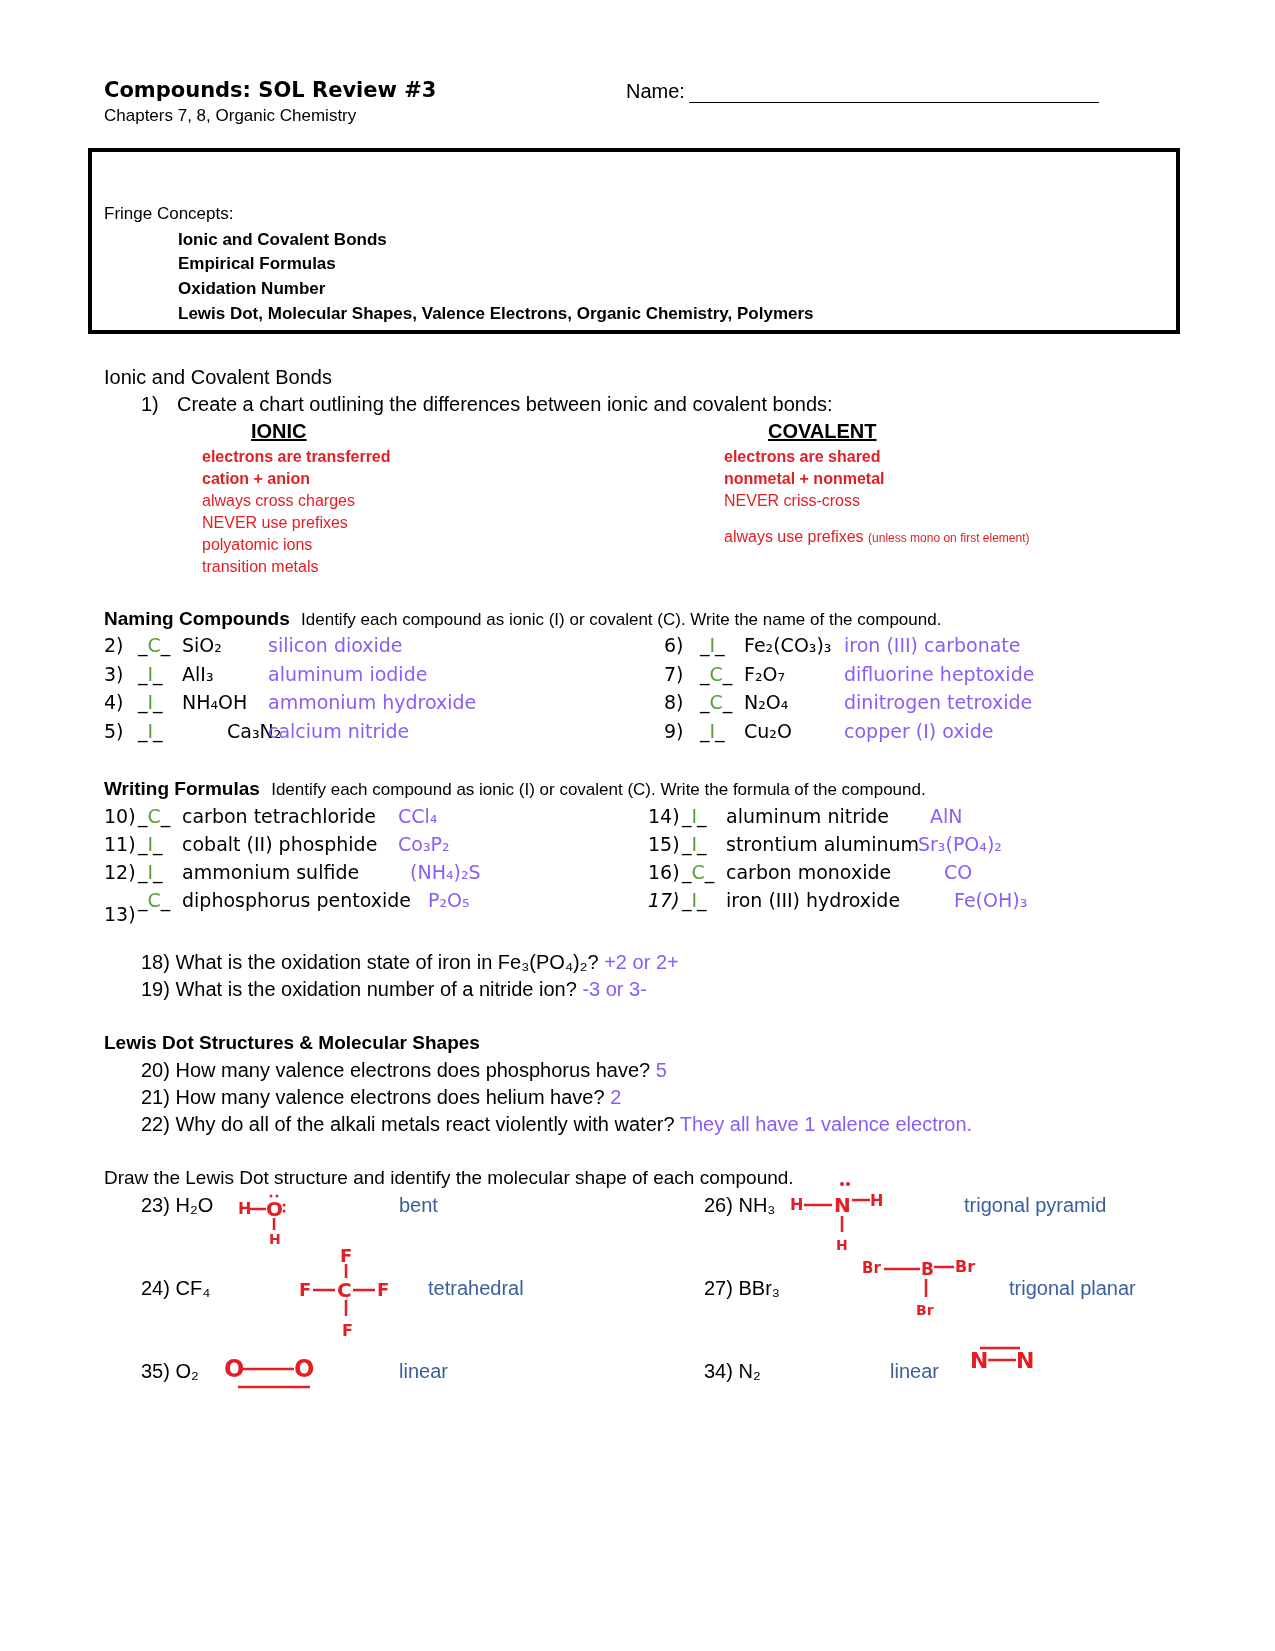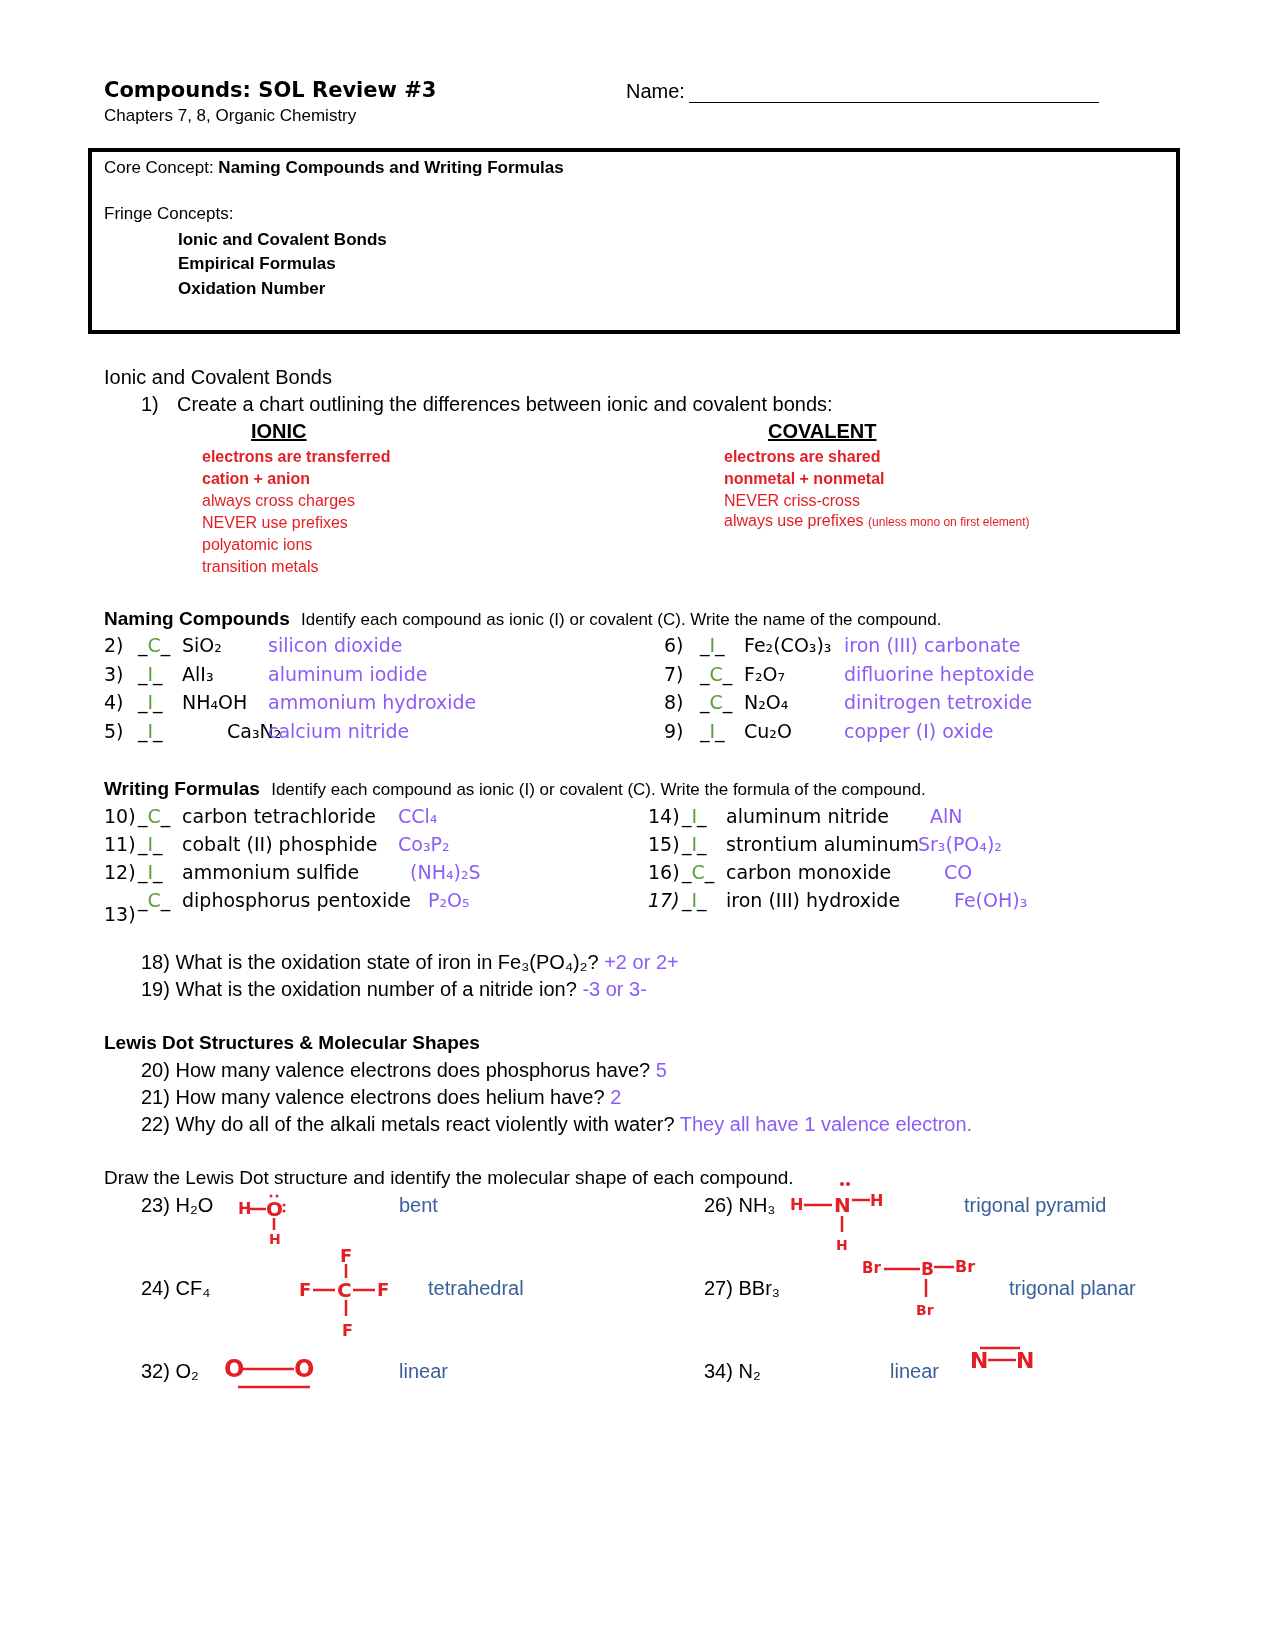--- a/index.html
+++ b/index.html
@@ -27,47 +27,44 @@
 </head>
 <body>
 
 <div class="abs title" style="left:104px;top:78px;">Compounds: SOL Review #3</div>
 <div class="abs subtitle" style="left:104px;top:106px;">Chapters 7, 8, Organic Chemistry</div>
 <div class="abs body18" style="left:626px;top:80px;">
   <span>Name:</span><span class="name-line"></span>
 </div>
 
 <div class="box">
-  <div class="box-line" style="left:12px;top:6px;">
-    <span>Core Concept:</span>
-    <span class="b">Naming Compounds and Writing Formulas</span>
-  </div>
   <div class="box-line" style="left:12px;top:52px;">Fringe Concepts:</div>
   <div class="box-line b" style="left:86px;top:78px;">Ionic and Covalent Bonds</div>
   <div class="box-line b" style="left:86px;top:102px;">Empirical Formulas</div>
   <div class="box-line b" style="left:86px;top:127px;">Oxidation Number</div>
+  <div class="box-line b" style="left:86px;top:152px;">Lewis Dot, Molecular Shapes, Valence Electrons, Organic Chemistry, Polymers</div>
 </div>
 
 <div class="abs body18" style="left:104px;top:366px;">Ionic and Covalent Bonds</div>
 <div class="abs body18" style="left:141px;top:393px;">1)</div>
 <div class="abs body18" style="left:177px;top:393px;">Create a chart outlining the differences between ionic and covalent bonds:</div>
 <div class="abs u body18" style="left:251px;top:420px;">IONIC</div>
 <div class="abs u body18" style="left:768px;top:420px;">COVALENT</div>
 
 <div class="abs list-red b" style="left:202px;top:448px;">electrons are transferred</div>
 <div class="abs list-red b" style="left:202px;top:470px;">cation + anion</div>
 <div class="abs list-red" style="left:202px;top:492px;">always cross charges</div>
 <div class="abs list-red" style="left:202px;top:514px;">NEVER use prefixes</div>
 <div class="abs list-red" style="left:202px;top:536px;">polyatomic ions</div>
 <div class="abs list-red" style="left:202px;top:558px;">transition metals</div>
 
 <div class="abs list-red b" style="left:724px;top:448px;">electrons are shared</div>
 <div class="abs list-red b" style="left:724px;top:470px;">nonmetal + nonmetal</div>
 <div class="abs list-red" style="left:724px;top:492px;">NEVER criss-cross</div>
-<div class="abs list-red" style="left:724px;top:512px;text-align:right;">
+<div class="abs list-red" style="left:724px;top:528px;text-align:right;">
   <span>always use prefixes</span>
   <span style="font-size:12px;">(unless mono on first element)</span>
 </div>
 
 <div class="abs" style="left:104px;top:608px;font-size:19px;">
   <span class="b">Naming Compounds</span>
   <span class="it" style="font-size:17px;margin-left:6px;">Identify each compound as ionic (I) or covalent (C). Write the name of the compound.</span>
 </div>
 
 <div id="naming-left">
@@ -210,21 +207,21 @@
 </div>
 
 <div class="abs it" style="left:104px;top:1167px;font-size:19px;">Draw the Lewis Dot structure and identify the molecular shape of each compound.</div>
 
 <div class="abs body18" style="left:141px;top:1194px;"><span>23)</span> <span>H₂O</span></div>
 <div class="abs body18 blue" style="left:399px;top:1194px;">bent</div>
 
 <div class="abs body18" style="left:141px;top:1277px;"><span>24)</span> <span>CF₄</span></div>
 <div class="abs body18 blue" style="left:428px;top:1277px;">tetrahedral</div>
 
-<div class="abs body18" style="left:141px;top:1360px;"><span>32)</span> <span>O₂</span></div>
+<div class="abs body18" style="left:141px;top:1360px;"><span>35)</span> <span>O₂</span></div>
 <div class="abs body18 blue" style="left:399px;top:1360px;">linear</div>
 
 <div class="abs body18" style="left:704px;top:1194px;"><span>26)</span> <span>NH₃</span></div>
 <div class="abs body18 blue" style="left:964px;top:1194px;">trigonal pyramid</div>
 
 <div class="abs body18" style="left:704px;top:1277px;"><span>27)</span> <span>BBr₃</span></div>
 <div class="abs body18 blue" style="left:1009px;top:1277px;">trigonal planar</div>
 
 <div class="abs body18" style="left:704px;top:1360px;"><span>34)</span> <span>N₂</span></div>
 <div class="abs body18 blue" style="left:890px;top:1360px;">linear</div>

